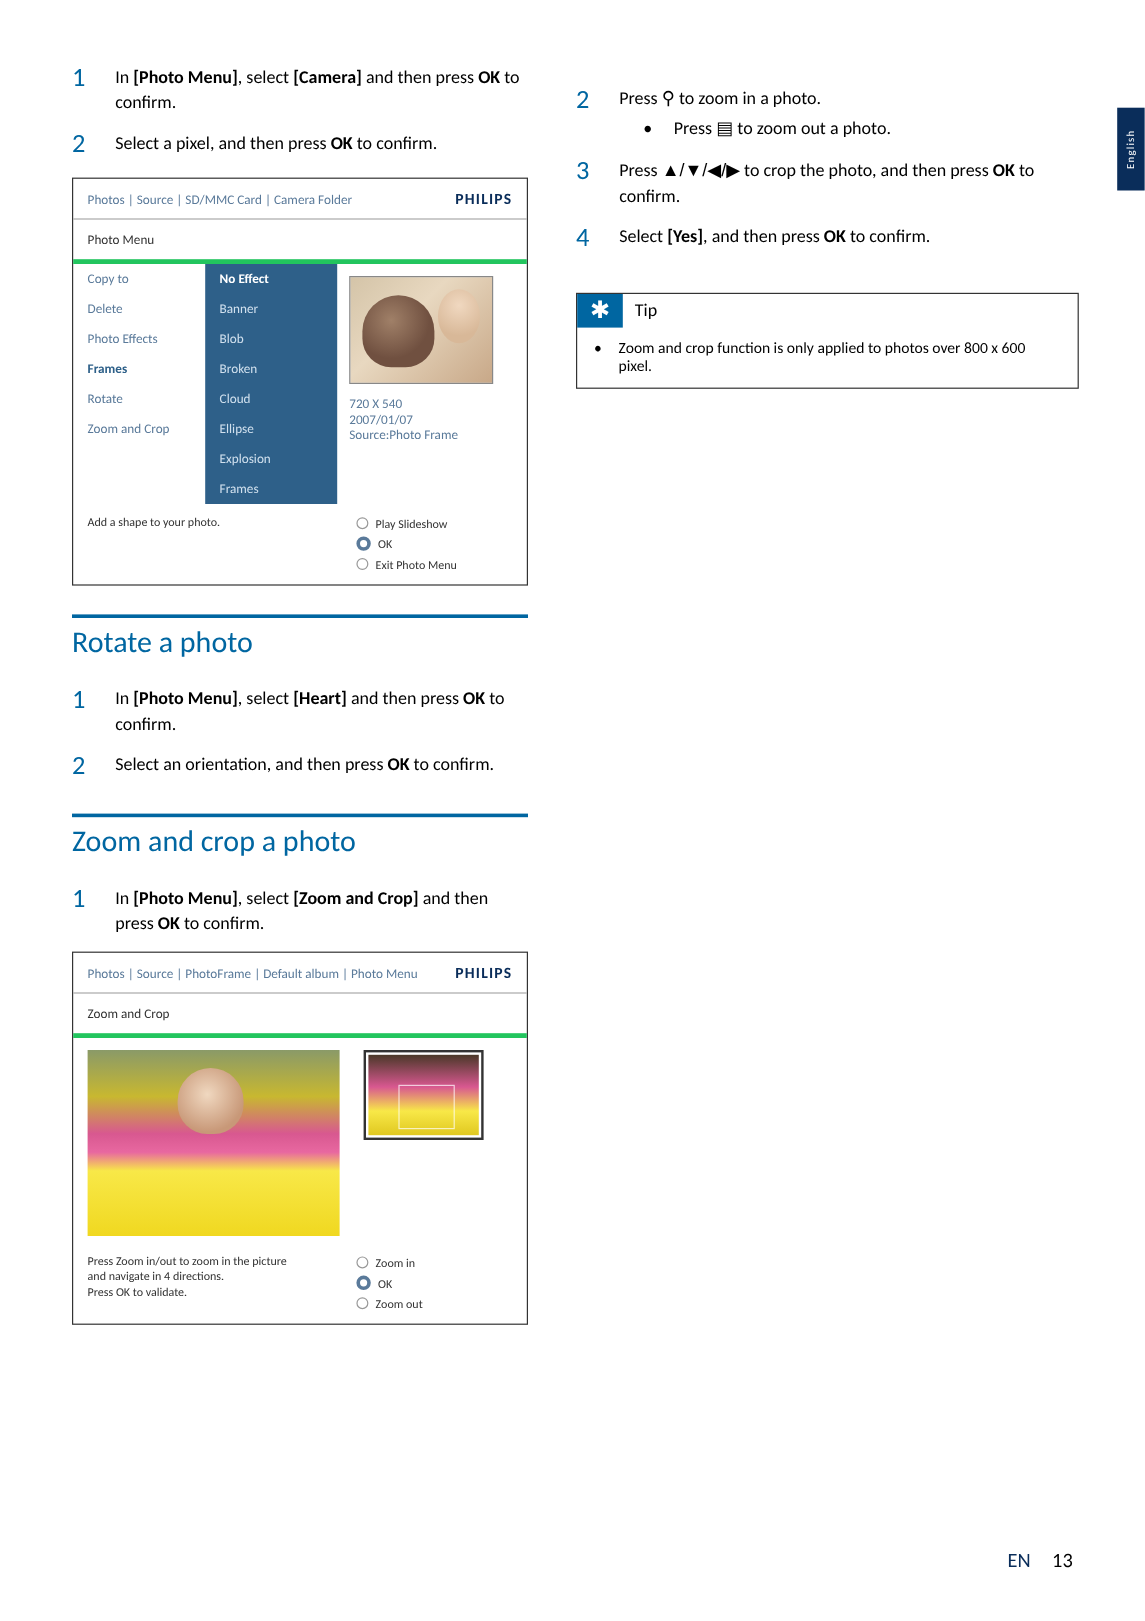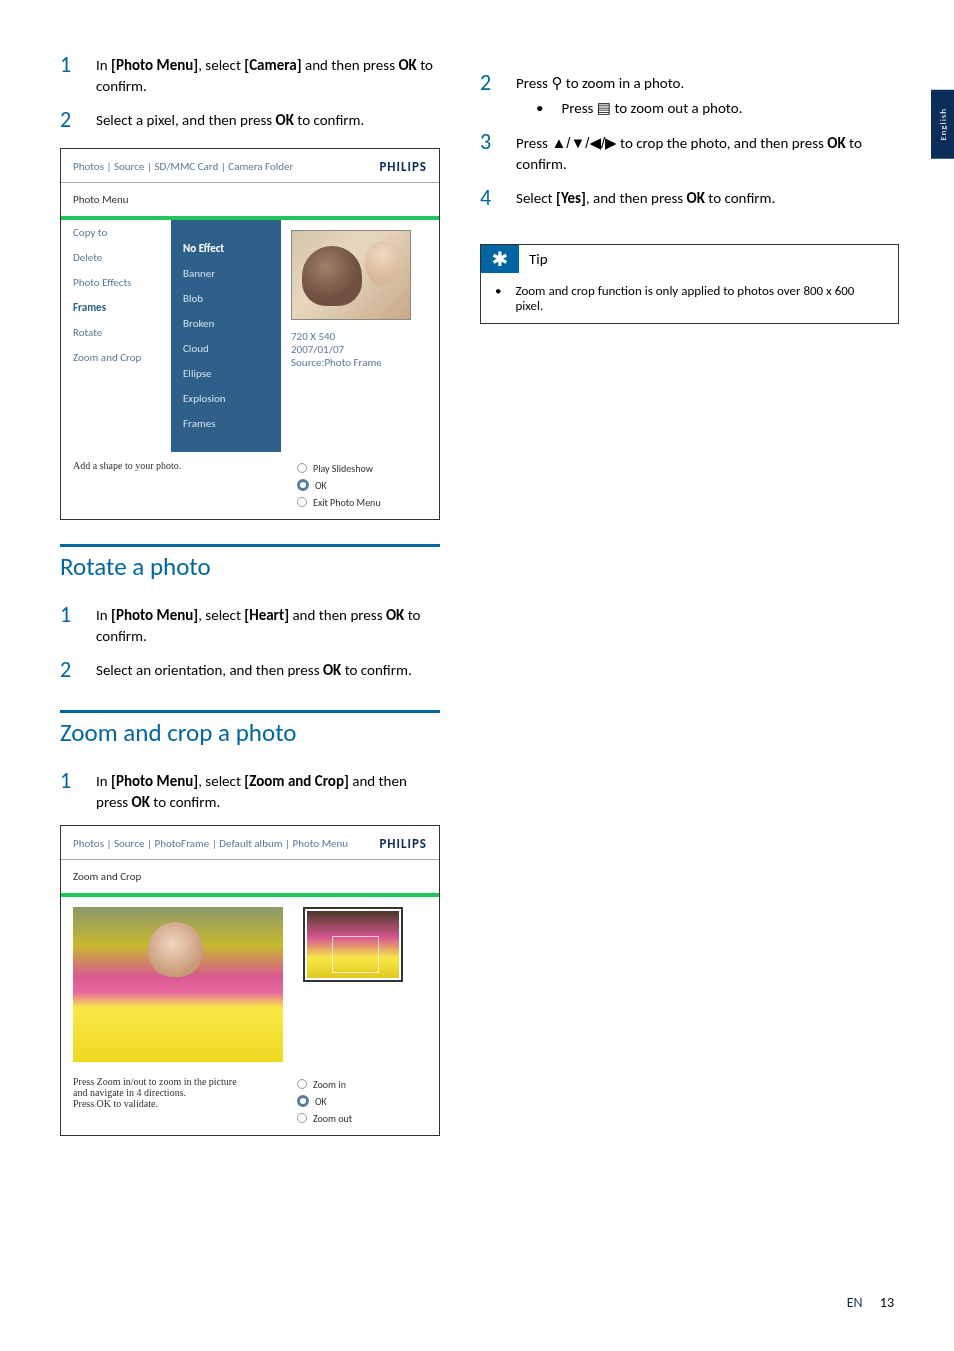--- a/index.html
+++ b/index.html
@@ -58,21 +58,21 @@
       display: flex;
       justify-content: space-between;
       padding: 10px 12px 8px;
       border-bottom: 1px solid #aaa;
       align-items: center;
     }
     .ss-brand { color: #0a2d5a; font-weight: 700; font-size: 13px; letter-spacing: 1px; }
     .ss-subheader { padding: 10px 12px; border-bottom: 4px solid #22c55e; color: #333; }
     .ss-body { display: flex; min-height: 170px; }
     .ss-col1 { width: 110px; padding: 0 8px; }
-    .ss-col2 { width: 110px; background: #2e6089; color: #d0e0ee; padding: 16px 8px; }
+    .ss-col2 { width: 110px; background: #2e6089; color: #d0e0ee; padding: 0 8px; }
     .ss-col3 { flex: 1; padding: 10px; color: #5a7a9a; }
     .ss-item { padding: 6px 4px; }
     .ss-item.sel { color: #2e6089; font-weight: 600; }
     .ss-col2 .ss-item.sel { color: #fff; }
     .ss-img-photo {
       width: 120px; height: 90px; border: 1px solid #888;
       background: linear-gradient(135deg, #d4c4a8 0%, #e8d8c0 40%, #c8a888 100%);
       margin-bottom: 10px;
       position: relative;
       overflow: hidden;
@@ -87,21 +87,21 @@
     }
     .ss-img-photo::after {
       content: "";
       position: absolute;
       right: 10px; top: 10px;
       width: 35px; height: 45px;
       background: radial-gradient(circle at 50% 30%, #f0d8c0 0%, #d8b898 70%);
       border-radius: 50%;
     }
     .ss-footer { display: flex; padding: 8px 12px; font-size: 10px; }
-    .ss-footer-left { flex: 1; color: #333; font-family: Liberation Serif, serif; }
+    .ss-footer-left { flex: 1; color: #333; }
     .ss-footer-right { width: 130px; }
     .ss-footer-right .rbtn { padding: 2px 0; display: flex; align-items: center; gap: 6px; color: #333; }
     .rbtn .ring { display: inline-block; width: 10px; height: 10px; border: 1px solid #999; border-radius: 50%; }
     .rbtn .ring.fill { border-width: 3px; border-color: #5a7a9a; width: 12px; height: 12px; }
     .ss2-body { padding: 10px 12px 0; display: flex; gap: 20px; }
     .zoom-big {
       width: 210px; height: 155px;
       background: linear-gradient(to bottom, #8a9a68 0%, #c8b830 25%, #d85890 45%, #e868a0 55%, #f8e848 65%, #f0d820 100%);
       position: relative;
       overflow: hidden;
@@ -140,21 +140,21 @@
       width: 38px; height: 28px;
       display: flex; align-items: center; justify-content: center;
       font-size: 20px;
     }
     .tip-label { padding-left: 10px; font-size: 15px; }
     .tip-body { padding: 10px 14px; font-size: 13px; display: flex; }
     .tip-body .dot { margin-right: 14px; }
     .page-footer {
       position: absolute;
       bottom: 40px; right: 60px;
-      font-size: 14px;
+      font-size: 17px;
       color: #0a2d5a;
     }
     .page-footer .pnum { margin-left: 14px; color: #000; }
     .arrow-sym { font-family: Arial, sans-serif; }
   </style>
 </head>
 <body>
 
 <div class="language-tab">English</div>
 

